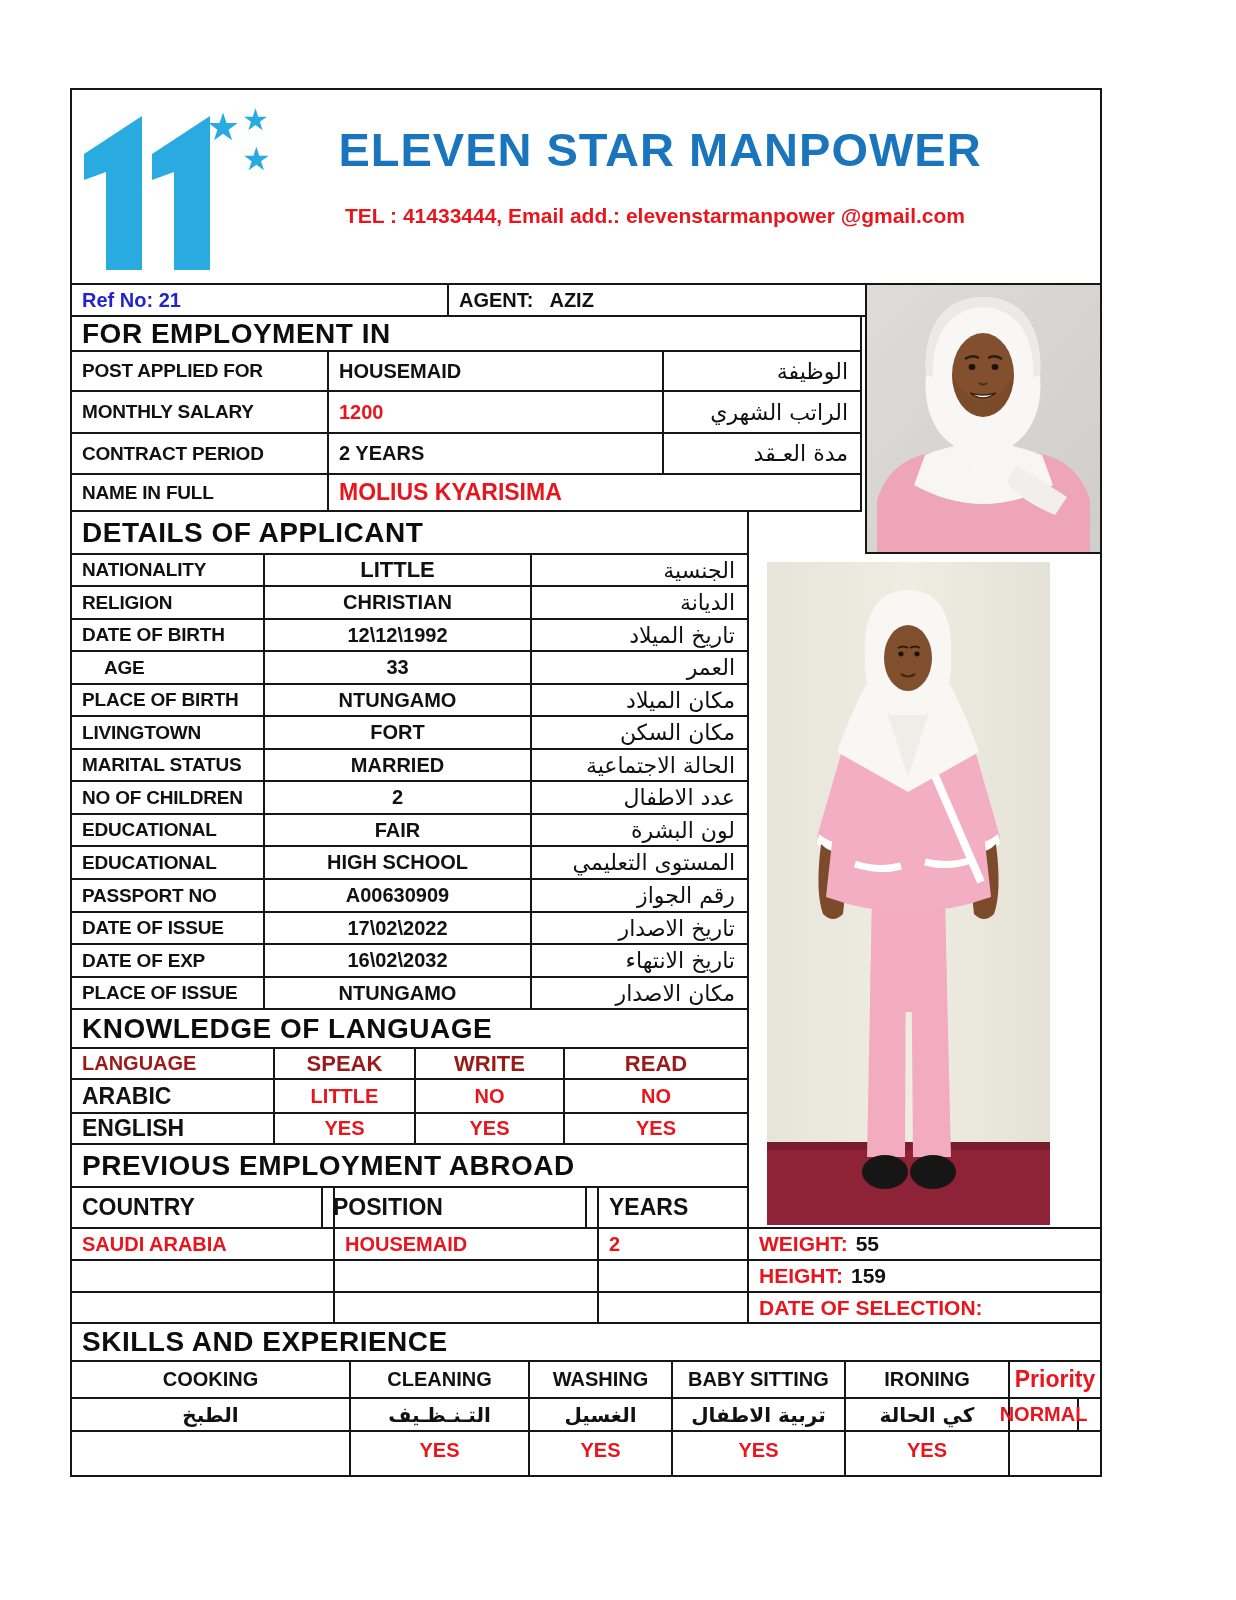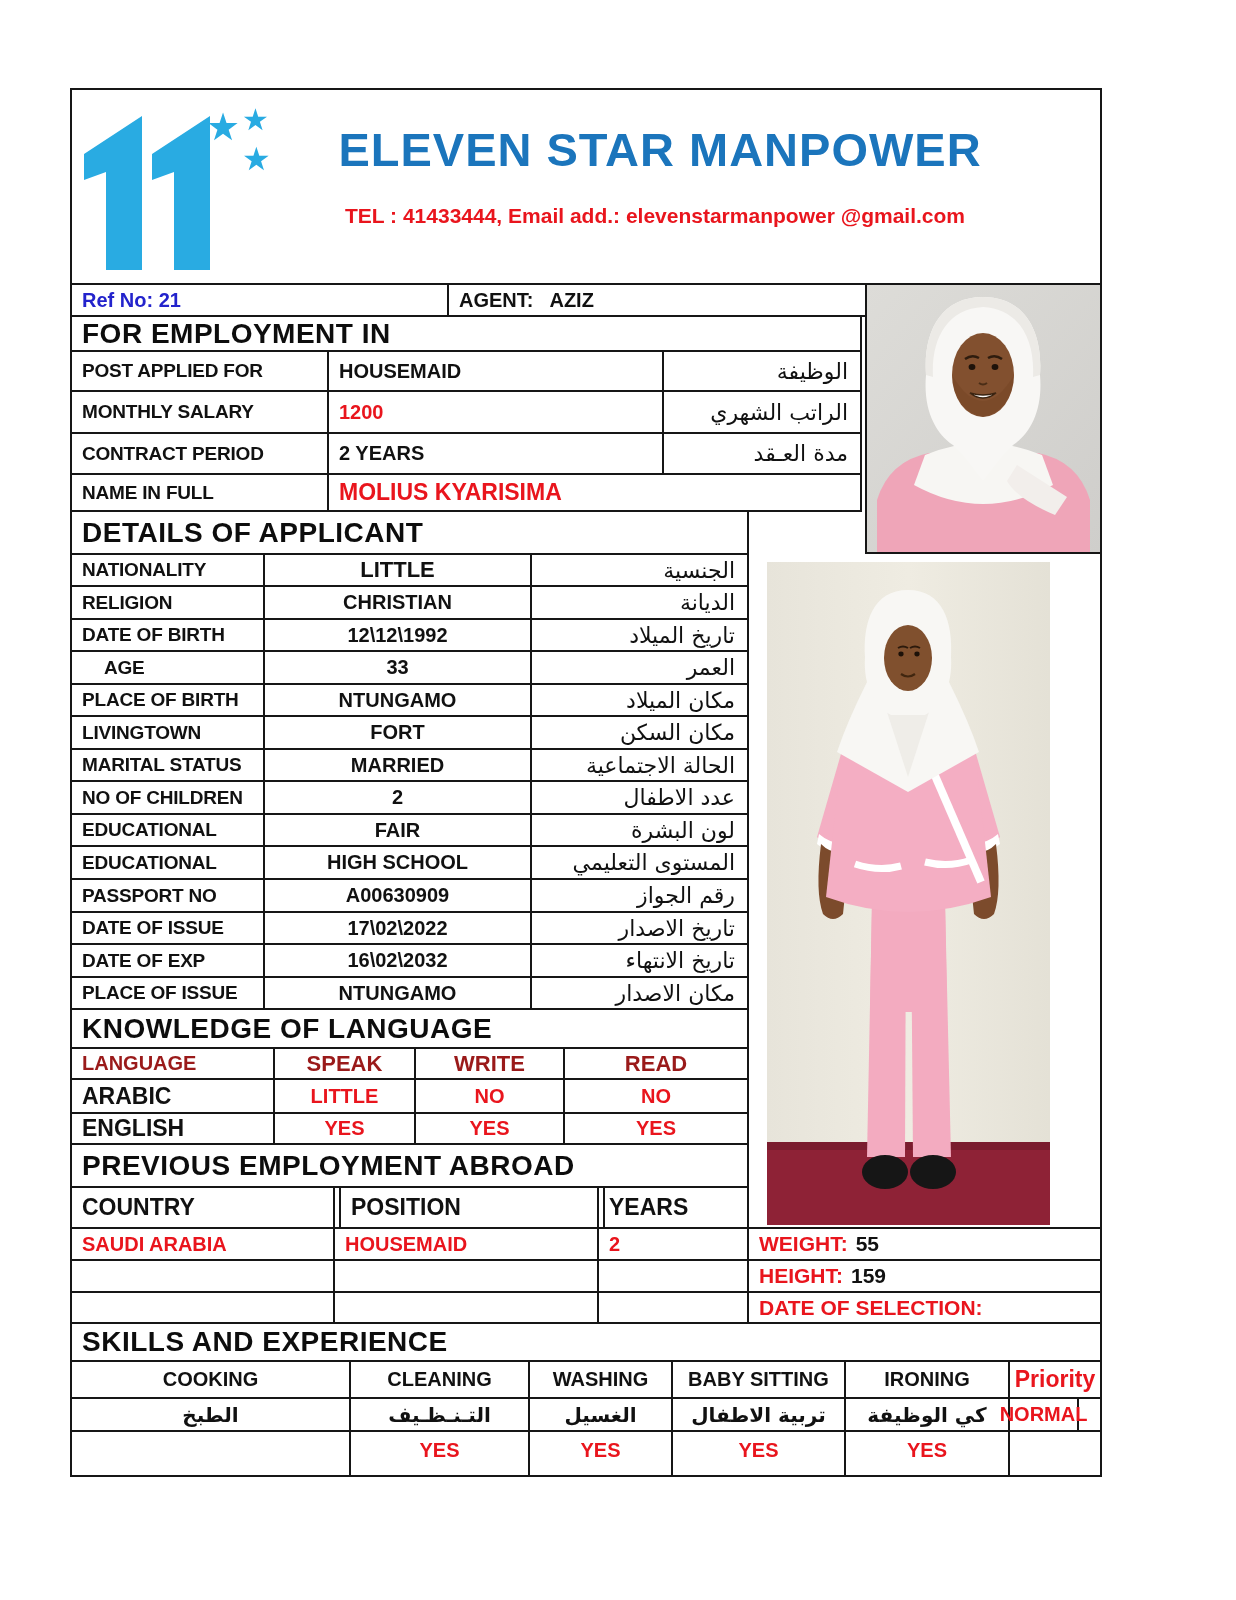--- a/index.html
+++ b/index.html
@@ -315,21 +315,21 @@
       <span class="val red">YES</span>
     </div>
 
   <div class="cell pl" style="left:70px;top:1143px;width:679px;height:45px;">
     <span class="sect">PREVIOUS EMPLOYMENT ABROAD</span>
   </div>
 
   <div class="cell pl" style="left:70px;top:1186px;width:265px;height:43px;">
       <span class="val" style="font-size:23px;">COUNTRY</span>
     </div>
-  <div class="cell pl" style="left:339px;top:1186px;width:266px;height:43px;">
+  <div class="cell pl" style="left:321px;top:1186px;width:266px;height:43px;">
       <span class="val" style="font-size:23px;">POSITION</span>
     </div>
   <div class="cell pl" style="left:597px;top:1186px;width:152px;height:43px;">
       <span class="val" style="font-size:23px;">YEARS</span>
     </div>
 
   <div class="cell pl" style="left:70px;top:1227px;width:265px;height:34px;">
       <span class="val red">SAUDI ARABIA</span>
     </div>
   <div class="cell pl" style="left:333px;top:1227px;width:266px;height:34px;">
@@ -401,21 +401,21 @@
   <div class="cell c" style="left:349px;top:1397px;width:181px;height:35px;">
       <span class="ar" style="font-size:20px;font-weight:700;">التـنـظـيف</span>
     </div>
   <div class="cell c" style="left:528px;top:1397px;width:145px;height:35px;">
       <span class="ar" style="font-size:20px;font-weight:700;">الغسيل</span>
     </div>
   <div class="cell c" style="left:671px;top:1397px;width:175px;height:35px;">
       <span class="ar" style="font-size:20px;font-weight:700;">تربية الاطفال</span>
     </div>
   <div class="cell c" style="left:844px;top:1397px;width:166px;height:35px;">
-      <span class="ar" style="font-size:20px;font-weight:700;">كي الوظيفة</span>
+      <span class="ar" style="font-size:20px;font-weight:700;">كي الحالة</span>
     </div>
   <div class="cell c" style="left:1008px;top:1397px;width:71px;height:35px;">
       <span class="val red">NORMAL</span>
     </div>
 
   <div class="cell c" style="left:349px;top:1430px;width:181px;height:47px;align-items:flex-start;padding-top:7px;">
       <span class="val red">YES</span>
     </div>
   <div class="cell c" style="left:528px;top:1430px;width:145px;height:47px;align-items:flex-start;padding-top:7px;">
       <span class="val red">YES</span>

